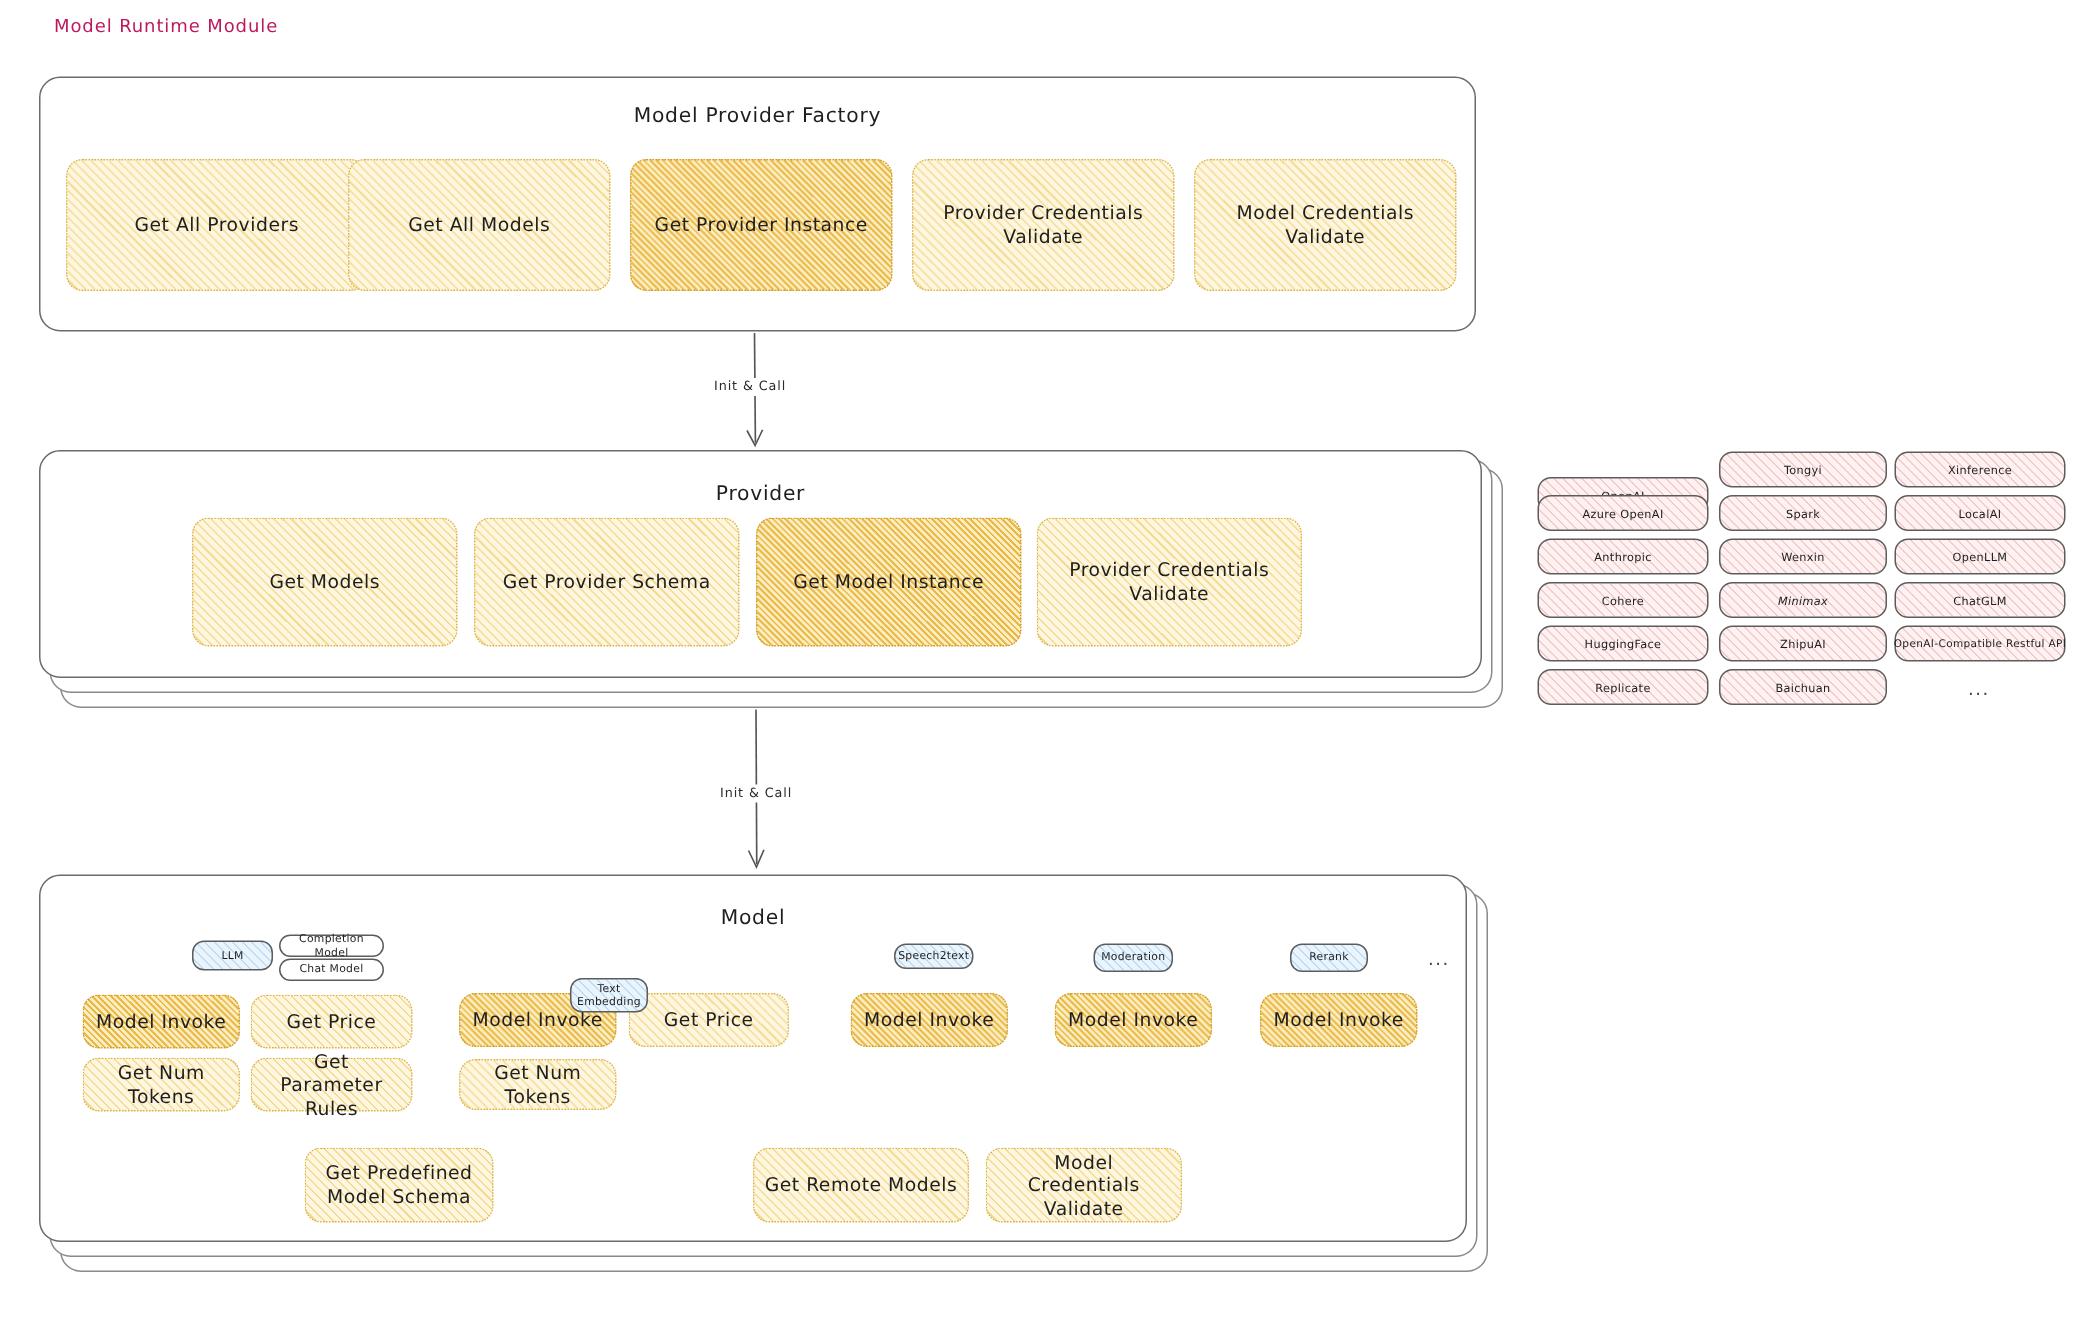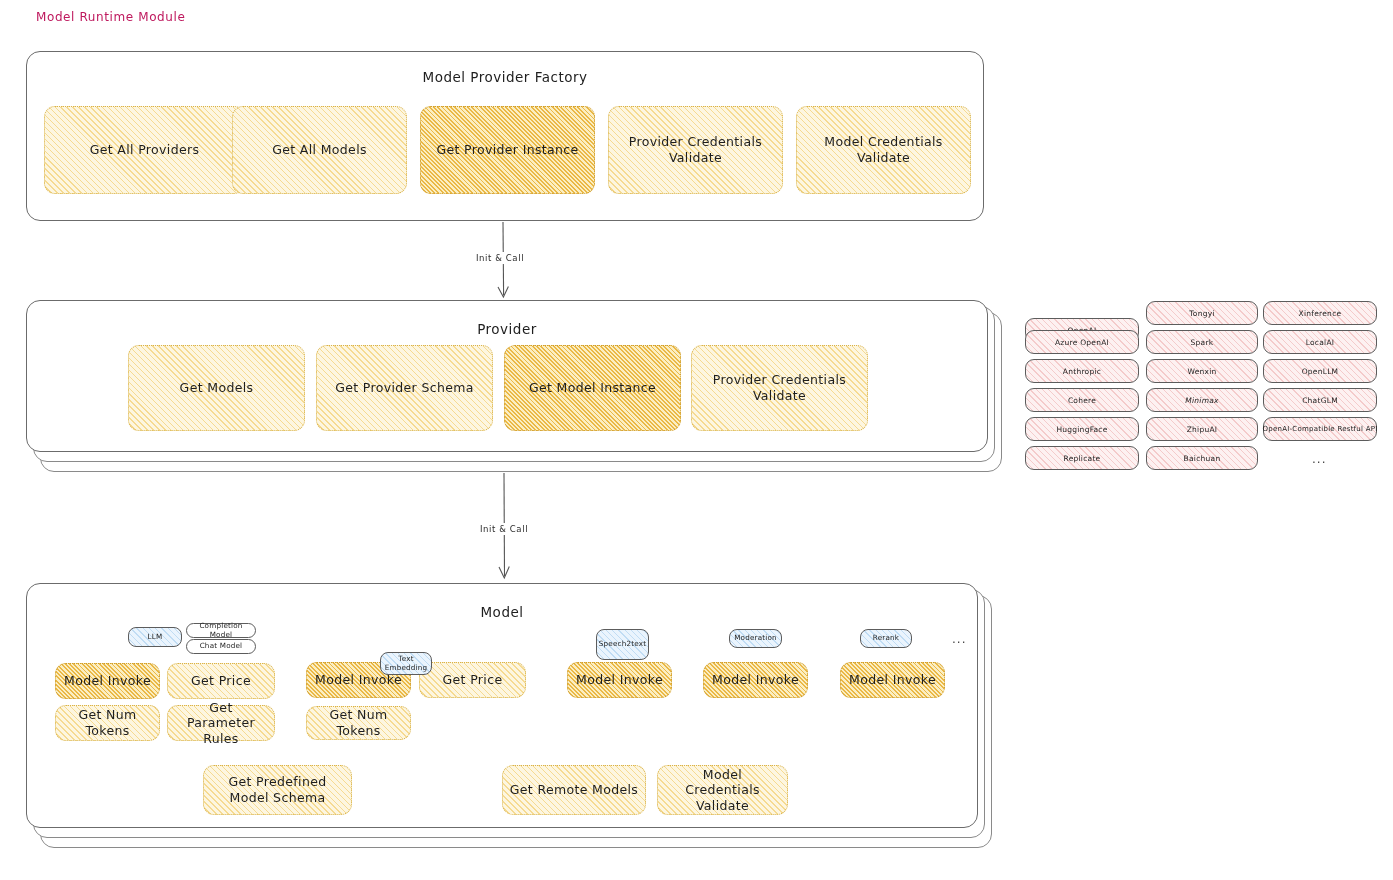--- a/index.html
+++ b/index.html
@@ -252,28 +252,28 @@
   <div class="node hatch-yellow" style="left:167px; top:663px; width:108px; height:36px;">Get Price</div>
   <div class="node hatch-yellow" style="left:55px; top:705px; width:105px; height:36px;">Get Num Tokens</div>
   <div class="node hatch-yellow" style="left:167px; top:705px; width:108px; height:36px;">Get Parameter Rules</div>
 
   <div class="badge hatch-blue" style="left:380px; top:627px; width:52px; height:23px;margin-top:25px;">Text Embedding</div>
 
   <div class="node hatch-yellow-strong" style="left:306px; top:662px; width:105px; height:36px;">Model Invoke</div>
   <div class="node hatch-yellow" style="left:419px; top:662px; width:107px; height:36px;">Get Price</div>
   <div class="node hatch-yellow" style="left:306px; top:706px; width:105px; height:34px;">Get Num Tokens</div>
 
-  <div class="badge hatch-blue" style="left:596px; top:629px; width:53px; height:31px;">Speech2text</div>
+  <div class="badge hatch-blue" style="left:596px; top:629px; width:53px; height:17px;">Speech2text</div>
   <div class="node hatch-yellow-strong" style="left:567px; top:662px; width:105px; height:36px;">Model Invoke</div>
 
   <div class="badge hatch-blue" style="left:729px; top:629px; width:53px; height:19px;">Moderation</div>
   <div class="node hatch-yellow-strong" style="left:703px; top:662px; width:105px; height:36px;">Model Invoke</div>
 
   <div class="badge hatch-blue" style="left:860px; top:629px; width:52px; height:19px;">Rerank</div>
   <div class="node hatch-yellow-strong" style="left:840px; top:662px; width:105px; height:36px;">Model Invoke</div>
 
   <div class="ellipsis" style="left:952px; top:632px;">...</div>
 
-  <div class="node hatch-yellow" style="left:203px; top:765px; width:149px; height:50px;">Get Predefined Model Schema</div>
+  <div class="node hatch-yellow" style="left:203px; top:765px; width:126px; height:50px;">Get Predefined Model Schema</div>
   <div class="node hatch-yellow" style="left:502px; top:765px; width:144px; height:50px;">Get Remote Models</div>
   <div class="node hatch-yellow" style="left:657px; top:765px; width:131px; height:50px;">Model Credentials Validate</div>
 
 </div>
 
 </body></html>

